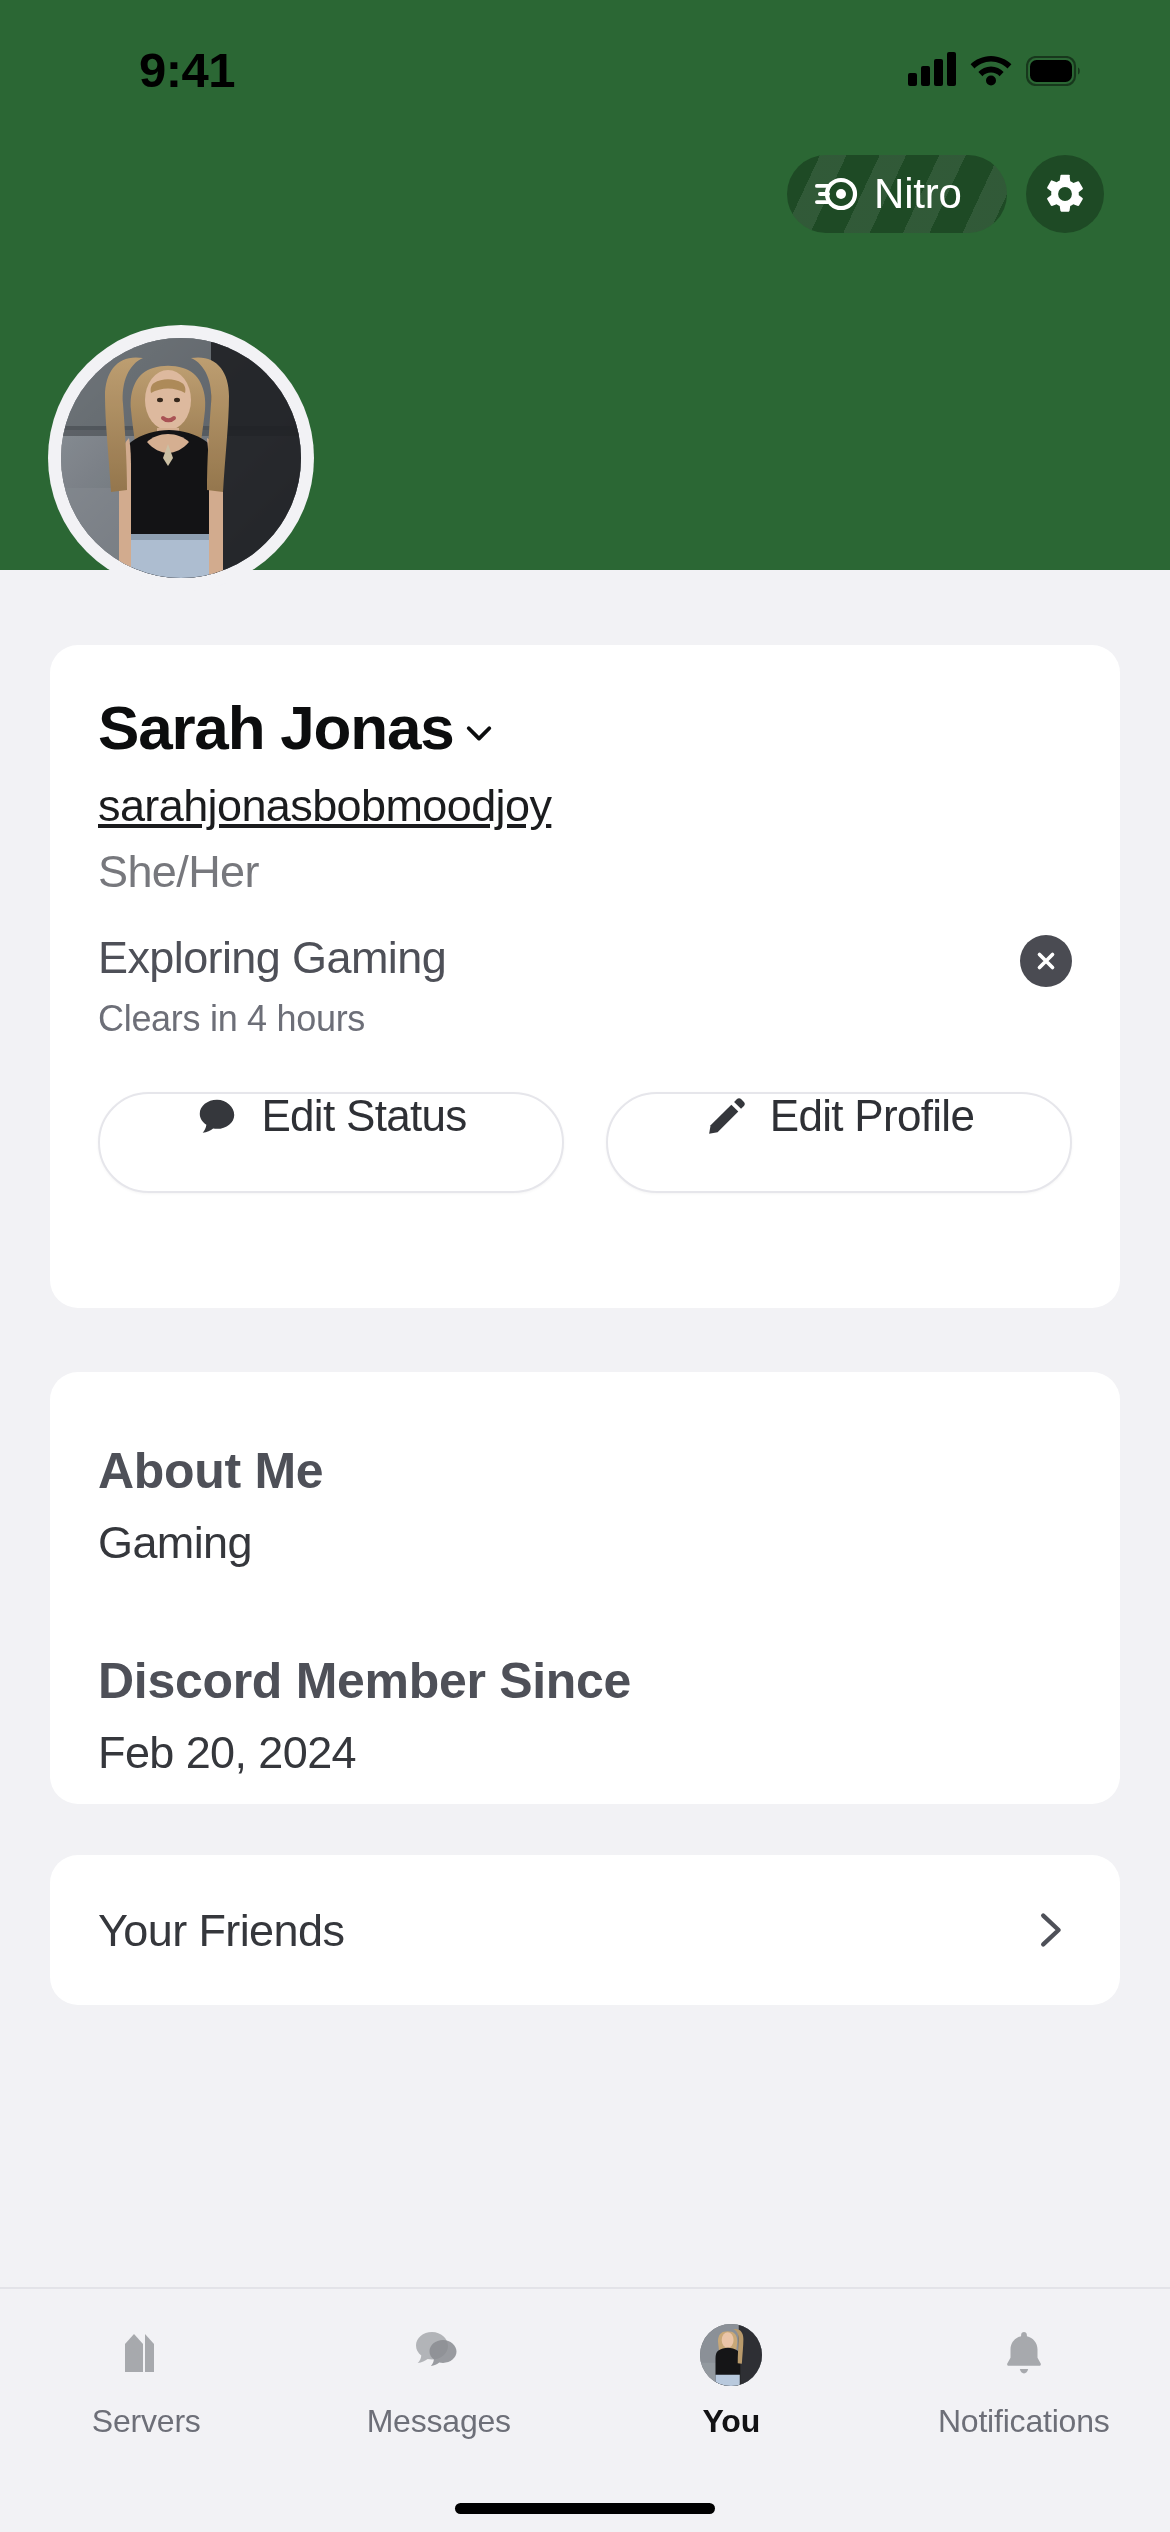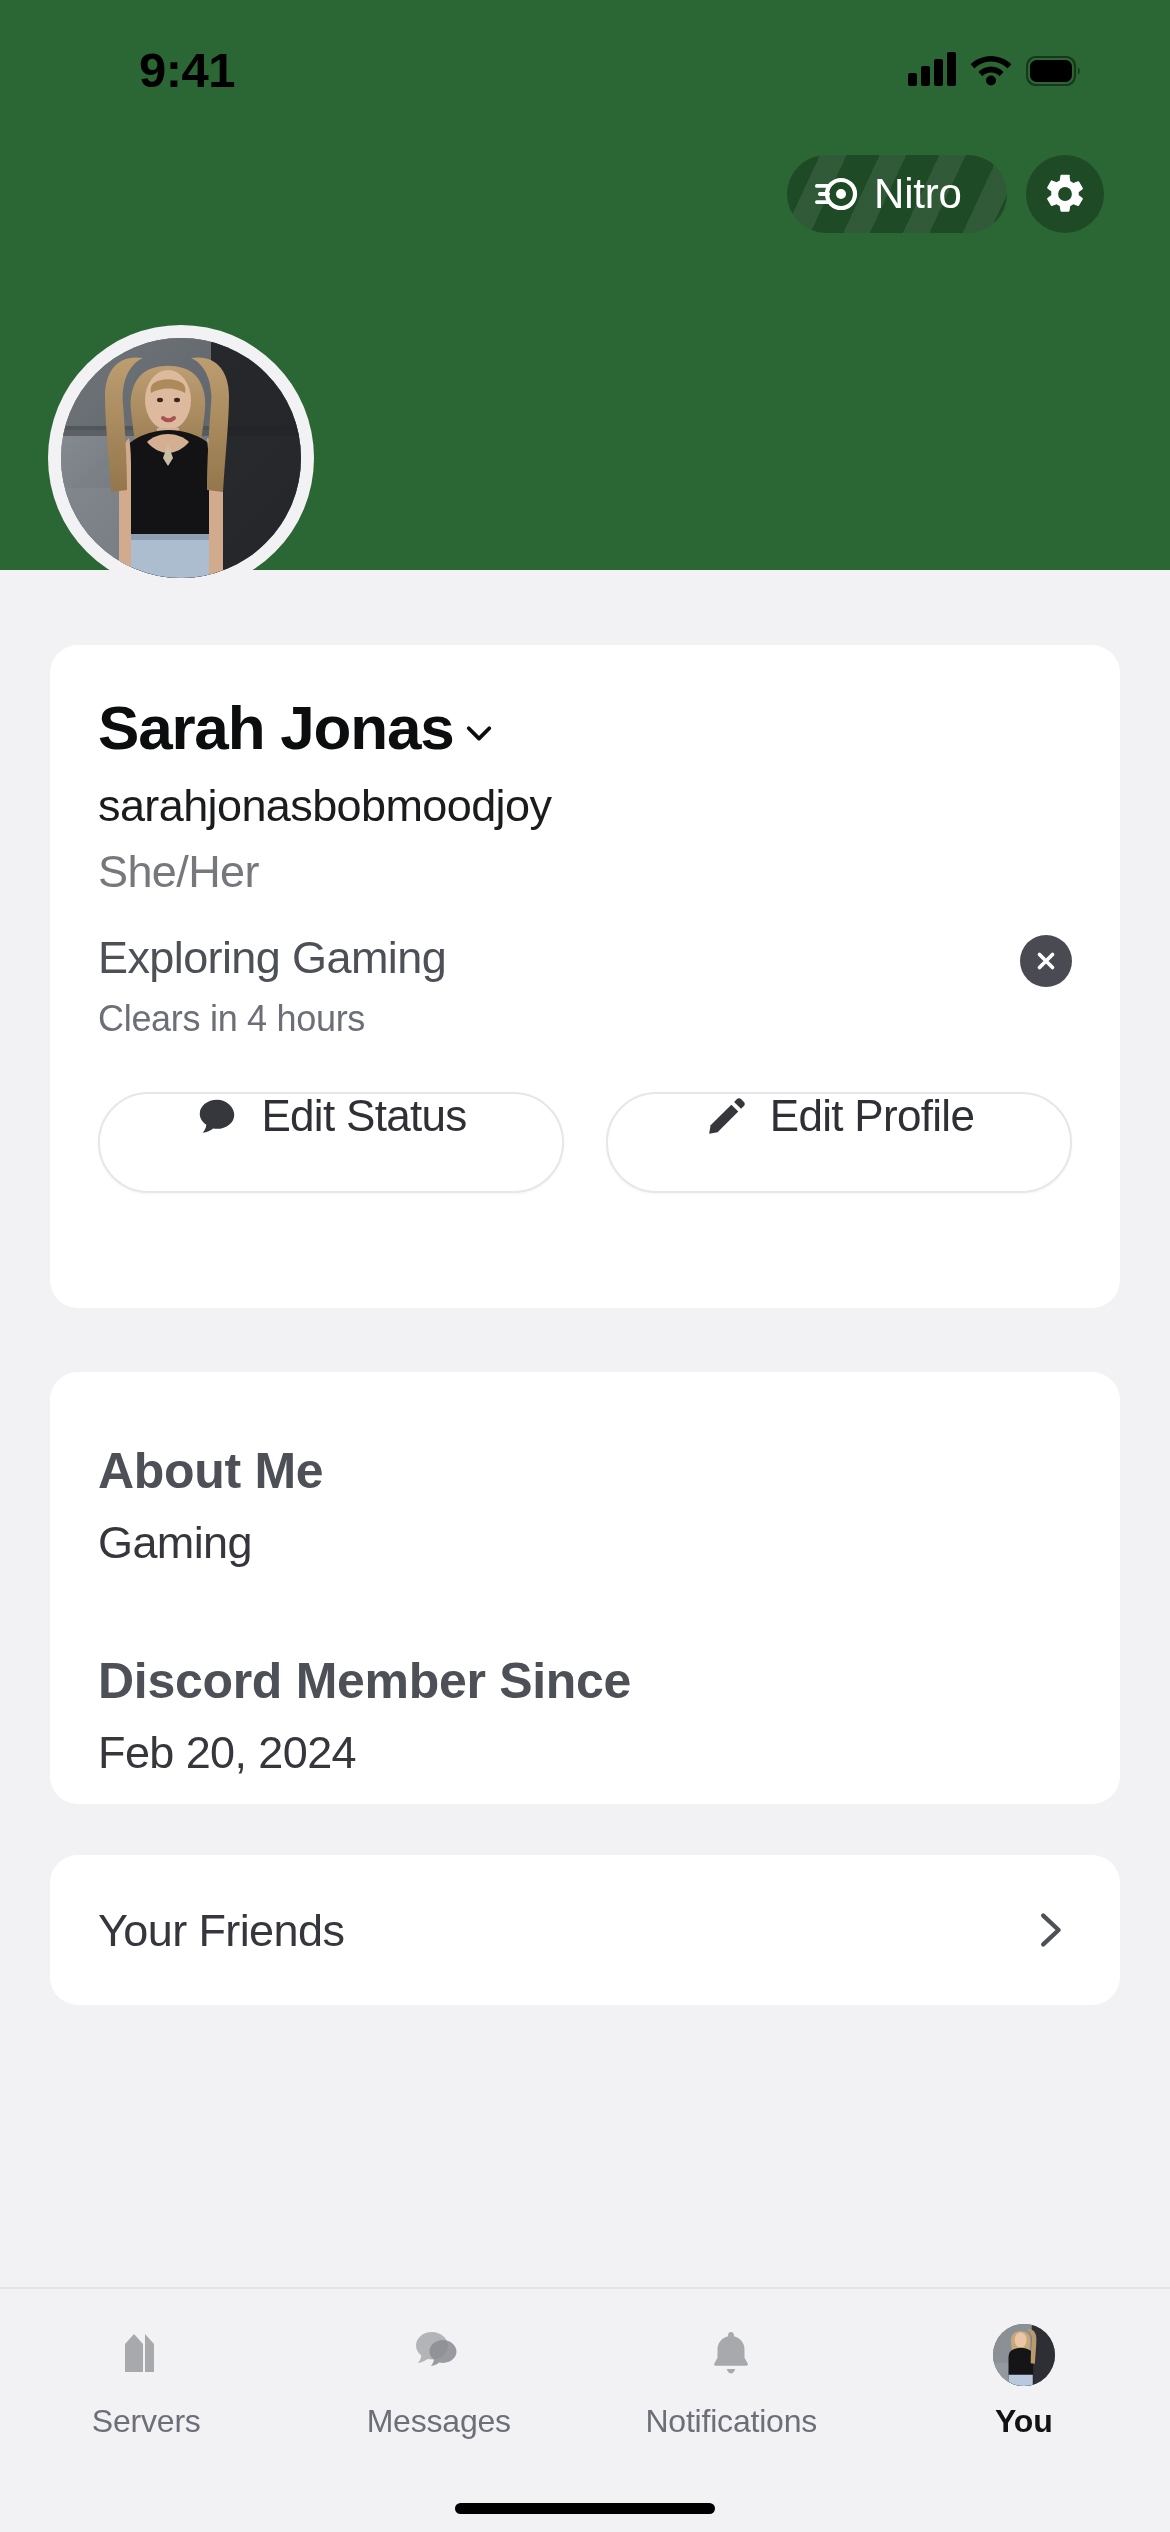--- a/index.html
+++ b/index.html
@@ -175,20 +175,21 @@
   .chev-down { width: 38px; height: 38px; display: block; margin-top: 10px; }
 
   .username {
     position: absolute;
     left: 48px;
     top: 138px;
     font-size: 45px;
     color: #1B1C1E;
     letter-spacing: -0.6px;
     line-height: 1;
+    text-decoration: underline;
   }
   .pronouns {
     position: absolute;
     left: 48px;
     top: 204px;
     font-size: 45px;
     color: #77787D;
     letter-spacing: -0.6px;
     line-height: 1;
   }
@@ -524,43 +525,43 @@
     <div class="tab">
       <span class="tab-icon">
         <svg width="58" height="58" viewBox="0 0 58 58">
           <path d="M22 6c-9 0-16 6-16 13.5 0 4 2 7.6 5.3 10-.3 3-1.6 5.6-3.6 7.6 4-.4 7.5-2.1 10-4 1.4.3 2.8.4 4.3.4 9 0 16-6 16-13.5S31 6 22 6z" fill="#A7A9AD" opacity="0.85"></path>
           <path d="M33 14c-7.5 0-13.5 5-13.5 11.3 0 3.3 1.7 6.3 4.4 8.3-.3 2.5-1.3 4.7-3 6.4 3.4-.3 6.3-1.8 8.4-3.4 1.2.2 2.4.3 3.7.3 7.5 0 13.5-5 13.5-11.3S40.5 14 33 14z" fill="#898C91" opacity="0.85"></path>
         </svg>
       </span>
       <span class="tab-label">Messages</span>
     </div>
 
-    <div class="tab">
-      <span class="tab-icon">
-        <svg width="58" height="58" viewBox="0 0 58 58">
-          <path d="M29 6c-1.6 0-2.9 1.3-2.9 2.9v1.4C19.9 11.6 15.5 17 15.5 23.4v8.4l-3.2 5.6c-.6 1.1.2 2.4 1.5 2.4h30.4c1.3 0 2.1-1.3 1.5-2.4l-3.2-5.6v-8.4C42.5 17 38.1 11.6 31.9 10.3V8.9C31.9 7.3 30.6 6 29 6z" fill="#A7A9AD"></path>
-          <path d="M24.8 43c.6 2.6 2.2 4.4 4.2 4.4s3.6-1.8 4.2-4.4z" fill="#A7A9AD"></path>
-        </svg>
-      </span>
-      <span class="tab-label">Notifications</span>
-    </div>
-
     <div class="tab active">
       <span class="tab-icon">
         <span class="tab-avatar">
           <svg viewBox="0 0 240 240" preserveAspectRatio="xMidYMid slice">
             <rect width="240" height="240" fill="#8b9097"></rect>
             <rect x="150" y="0" width="90" height="240" fill="#1d1f22" opacity="0.85"></rect>
             <rect x="0" y="150" width="150" height="90" fill="#9ba1a7" opacity="0.5"></rect>
             <path d="M92 30c-16 4-24 22-22 42 2 22 6 40 6 58l62 2c0-20 4-40 6-60 2-20-6-38-22-42-10-3-20-3-30 0z" fill="#C9A878"></path>
             <ellipse cx="107" cy="62" rx="23" ry="30" fill="#EBC5A8"></ellipse>
             <path d="M70 104c10-8 26-12 38-12s28 4 38 12c7 5 10 16 10 30v106H60V134c0-14 3-25 10-30z" fill="#151517"></path>
             <path d="M60 196h94v44H60z" fill="#B8C9DD"></path>
             <path d="M130 20c14 6 22 24 20 46-2 26-4 56-4 86l16 2c2-34 6-70 6-96 0-26-14-42-38-38z" fill="#B99A6B"></path>
           </svg>
         </span>
       </span>
       <span class="tab-label">You</span>
     </div>
 
+    <div class="tab">
+      <span class="tab-icon">
+        <svg width="58" height="58" viewBox="0 0 58 58">
+          <path d="M29 6c-1.6 0-2.9 1.3-2.9 2.9v1.4C19.9 11.6 15.5 17 15.5 23.4v8.4l-3.2 5.6c-.6 1.1.2 2.4 1.5 2.4h30.4c1.3 0 2.1-1.3 1.5-2.4l-3.2-5.6v-8.4C42.5 17 38.1 11.6 31.9 10.3V8.9C31.9 7.3 30.6 6 29 6z" fill="#A7A9AD"></path>
+          <path d="M24.8 43c.6 2.6 2.2 4.4 4.2 4.4s3.6-1.8 4.2-4.4z" fill="#A7A9AD"></path>
+        </svg>
+      </span>
+      <span class="tab-label">Notifications</span>
+    </div>
+
   </div>
   <div class="home-indicator"></div>
 </div>
 
 </body></html>

